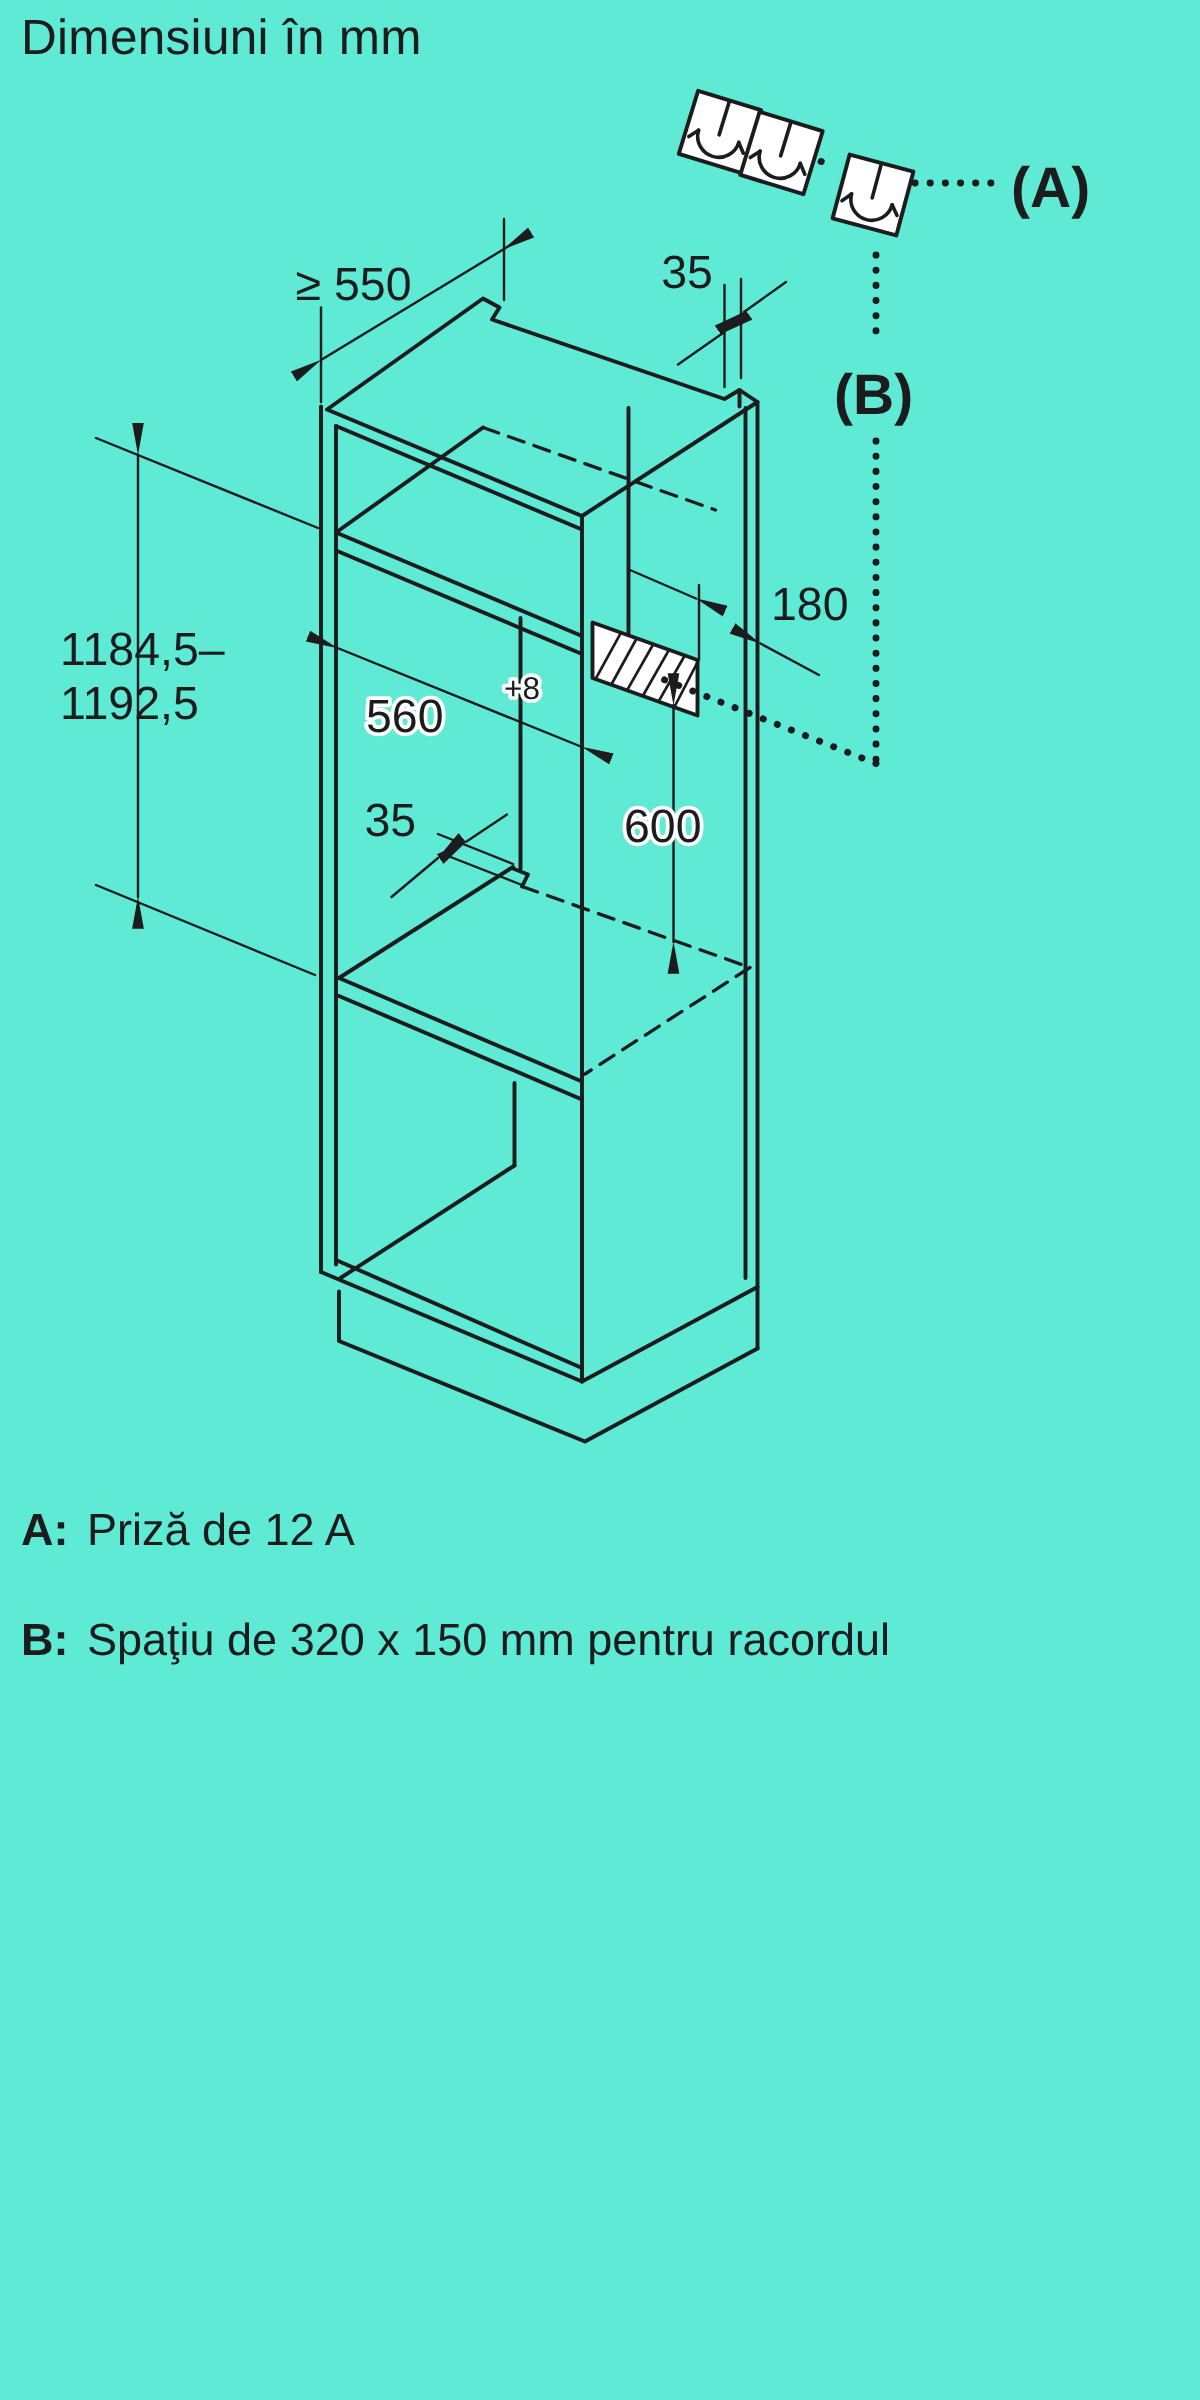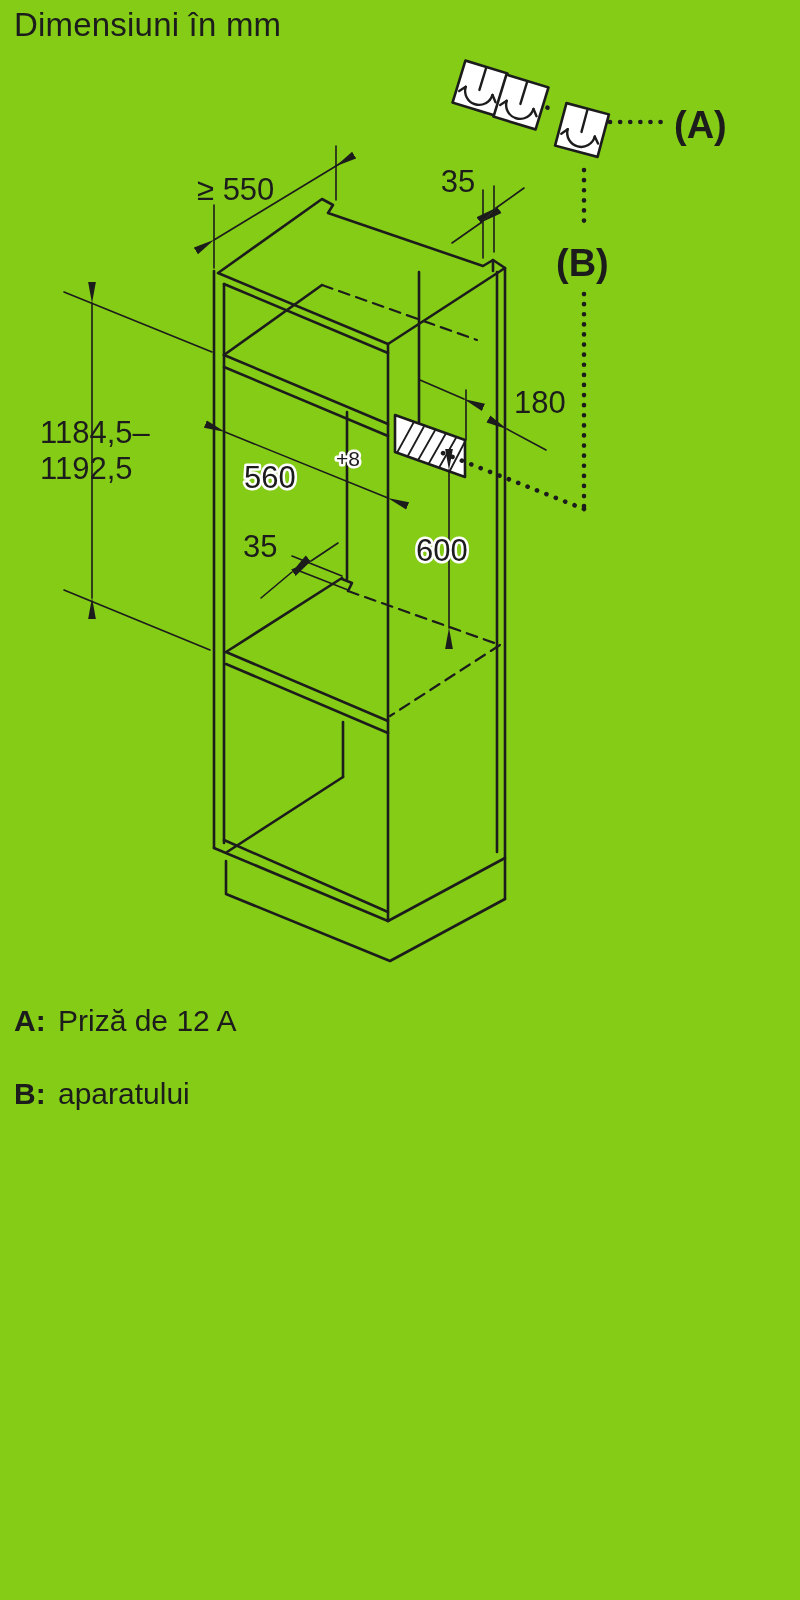--- a/index.html
+++ b/index.html
@@ -1,16 +1,16 @@
 <!DOCTYPE html>
 <html><head>
 <meta charset="utf-8">
 <style>
   html,body{margin:0;padding:0;background:#ffffff;}
-  #page{position:relative;width:800px;height:1600px;background:#84cc16;overflow:hidden;
+  #page{position:relative;width:800px;height:1600px;background:#5eead4;overflow:hidden;
         font-family:"Liberation Sans",sans-serif;color:#1c1c1c;}
   #page-title{position:absolute;left:14px;top:6px;font-size:33px;letter-spacing:0.2px;color:#1c1c1c;}
   svg text{font-family:"Liberation Sans",sans-serif;fill:#1c1c1c;}
   .dimtxt{paint-order:stroke;stroke:#ffffff;stroke-width:5px;}
   #legend{position:absolute;left:14px;top:1002px;width:760px;font-size:30px;line-height:37px;color:#1c1c1c;}
   .legend-row{display:flex;margin-bottom:36px;}
   .legend-marker{font-weight:bold;width:44px;flex:0 0 44px;}
   .legend-text{flex:1;}
 </style>
 </head>
@@ -149,18 +149,18 @@
 
   
   <div id="legend">
     <div class="legend-row">
       <div class="legend-marker">A:</div>
       <div class="legend-text">Priză de 12 A</div>
     </div>
     <div class="legend-row">
       <div class="legend-marker">B:</div>
       <div class="legend-text">
-        <div>aparatului</div>
+        <div>Spaţiu de 320 x 150 mm pentru racordul</div>
       </div>
     </div>
   </div>
 
 </div>
 
 </body></html>

